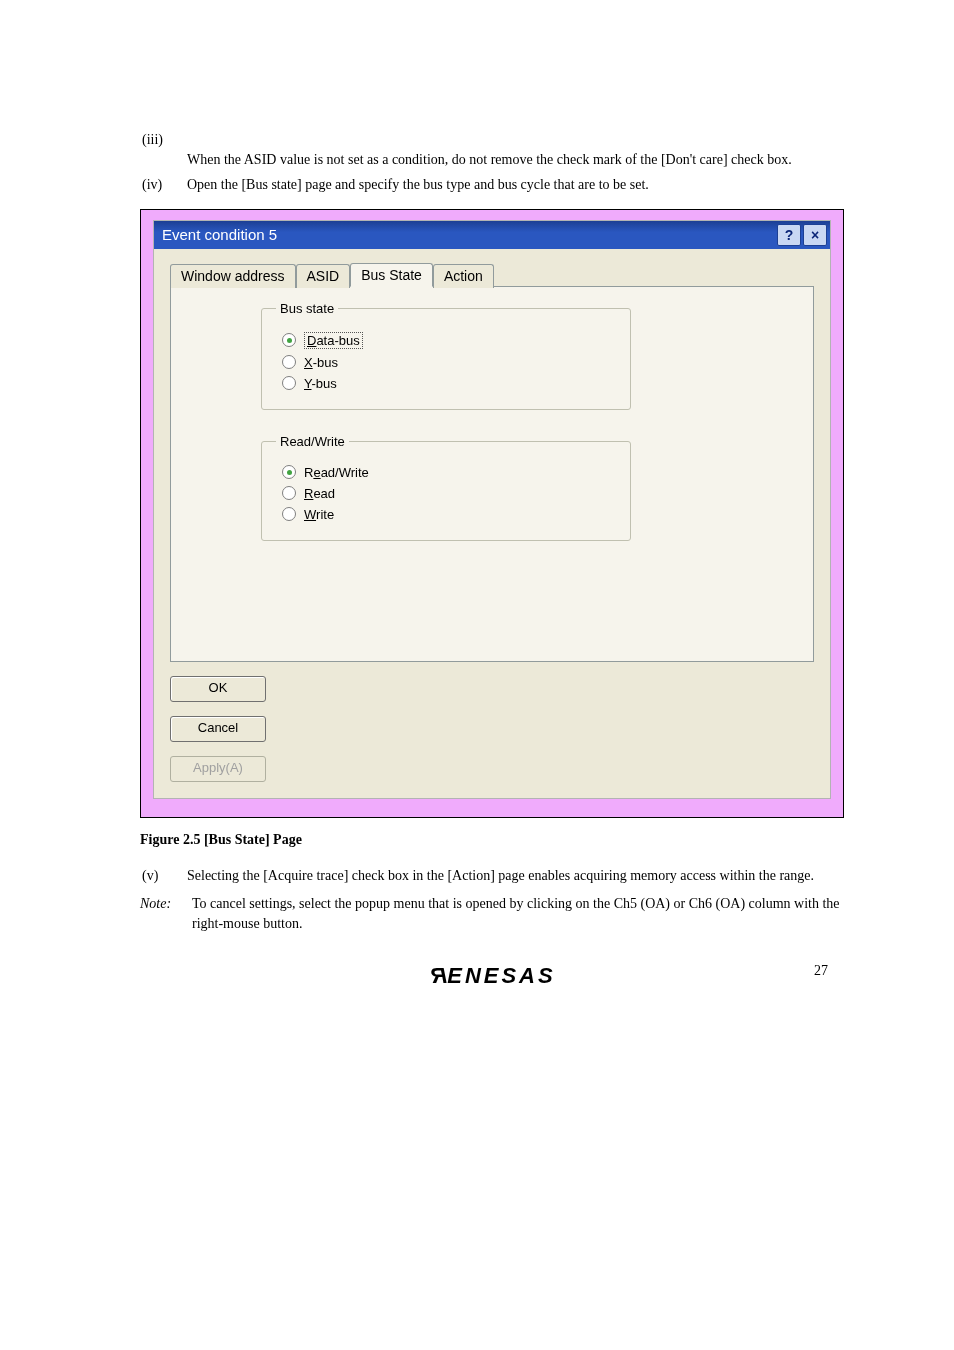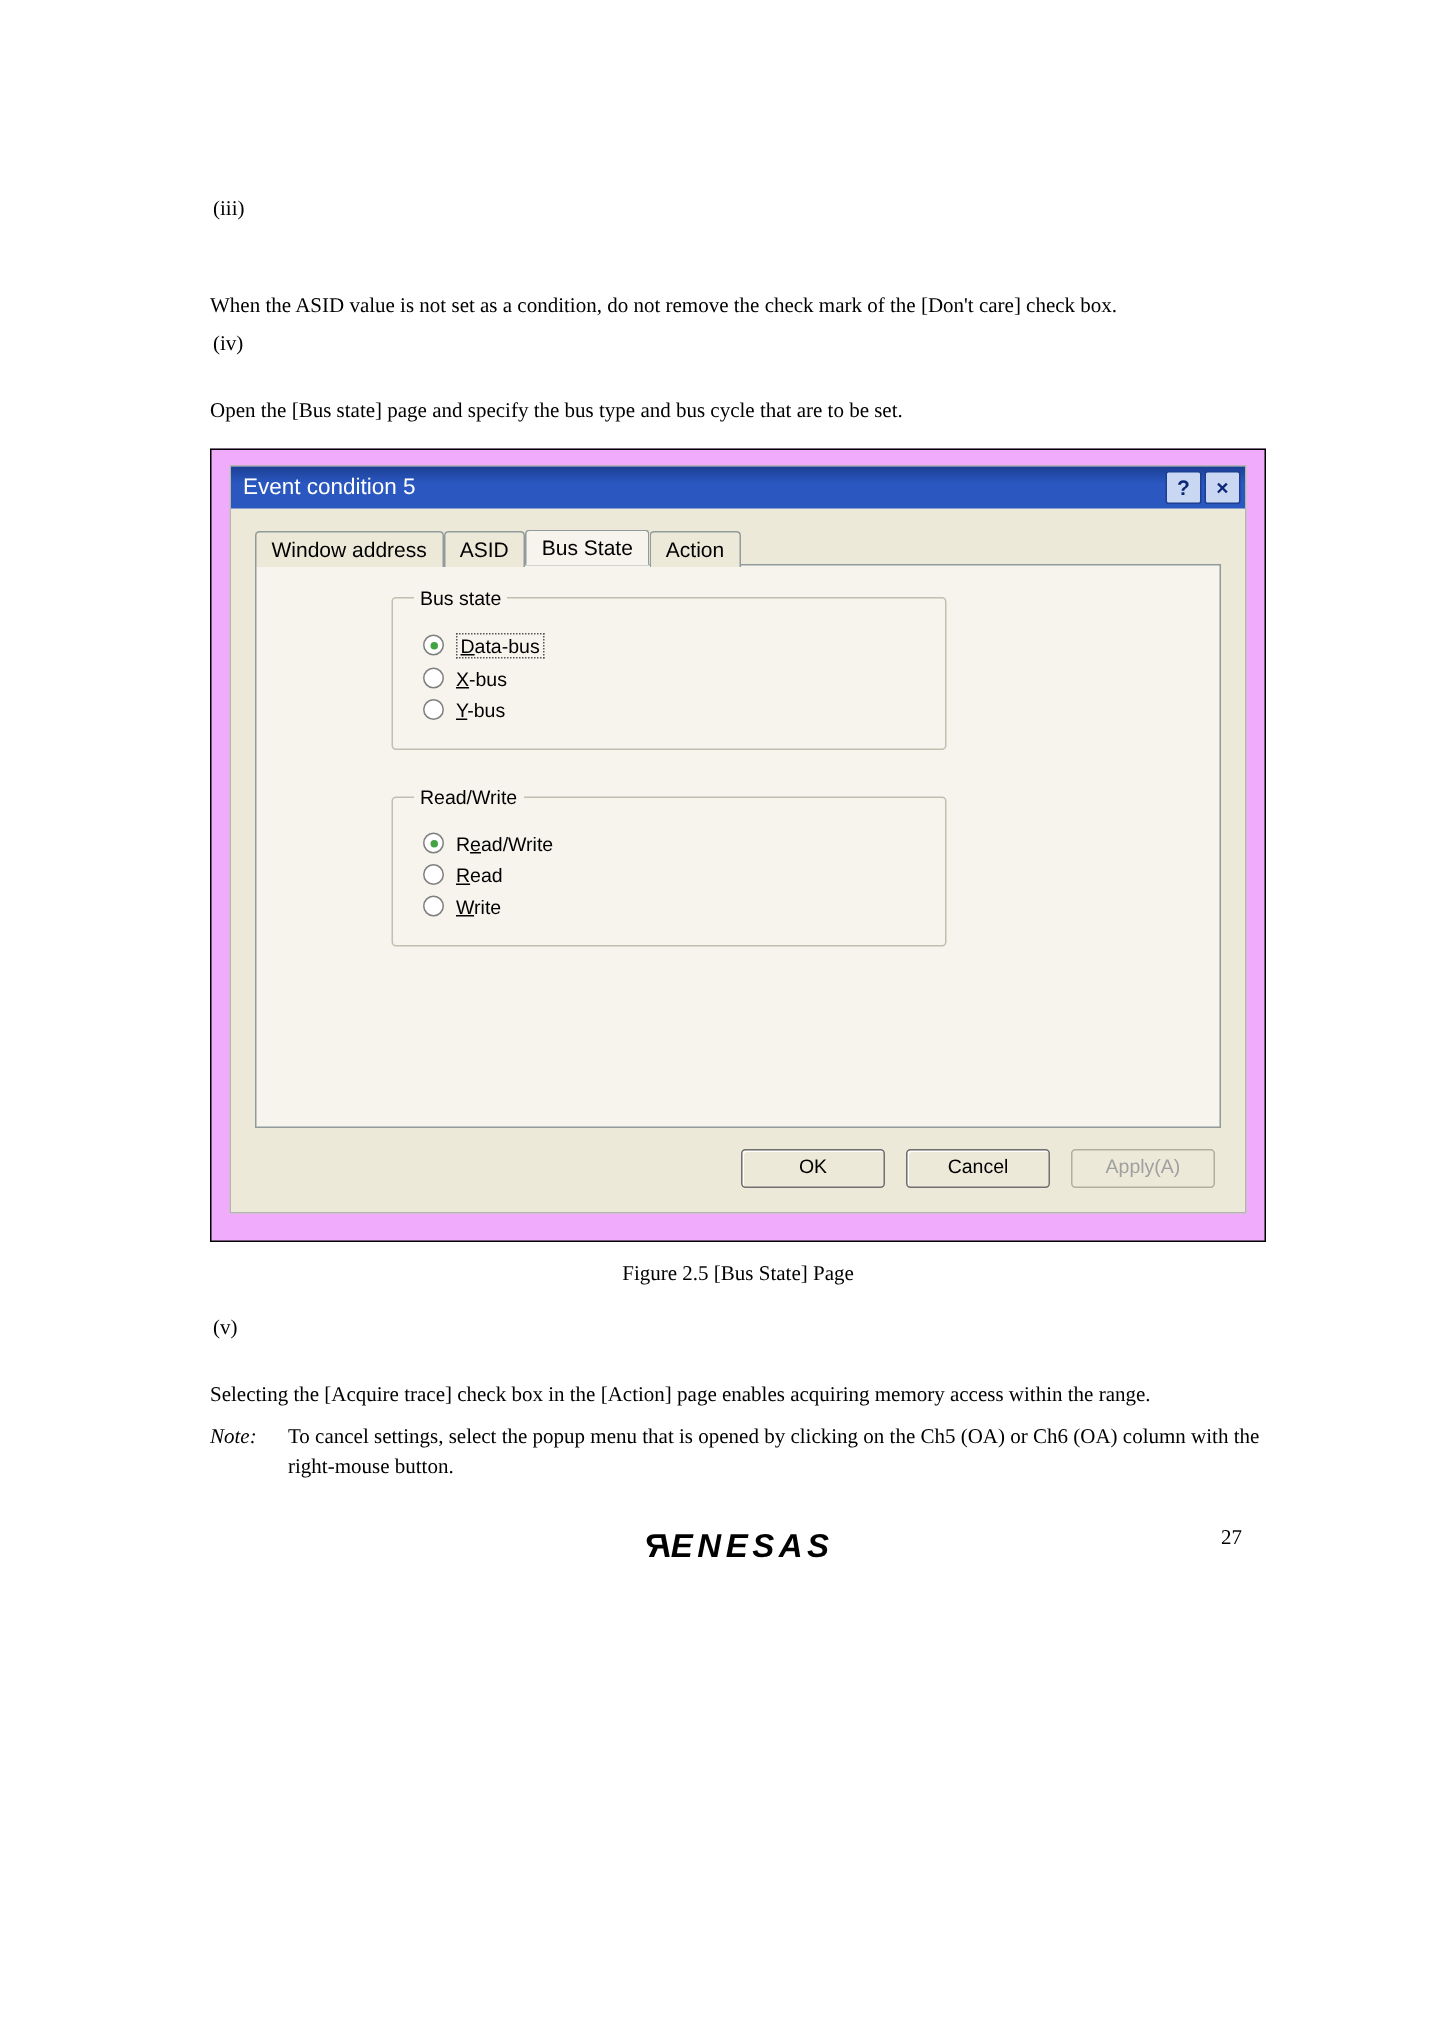--- a/index.html
+++ b/index.html
@@ -14,21 +14,20 @@
     box-sizing: border-box;
     position: relative;
   }
   .page {
     padding: 130px 110px 0 140px;
   }
   .list-item {
     display: flex;
     margin-bottom: 4px;
     line-height: 1.45;
-    flex-direction: column;
   }
   .list-marker {
     width: 45px;
     flex: 0 0 45px;
     text-align: left;
     padding-left: 2px;
   }
   .list-body {
     flex: 1;
   }
@@ -150,42 +149,43 @@
   .opt-label .ul { text-decoration: underline; }
   .focus-box {
     border: 1px dotted #555;
     padding: 0 2px;
   }
   .btn-row {
     display: flex;
     justify-content: flex-end;
     gap: 14px;
     padding: 14px 4px 0 0;
+    flex-direction: column;
   }
   .win-btn {
     width: 94px;
     height: 24px;
     background: #ece9d8;
     border: 1px solid #707070;
     border-radius: 3px;
     box-shadow: inset 1px 1px 0 #fff;
     font-family: Tahoma, Arial, sans-serif;
     font-size: 13px;
     text-align: center;
     line-height: 22px;
     color: #000;
   }
   .win-btn.disabled {
     color: #a0a0a0;
     border-color: #b0b0a0;
     box-shadow: none;
   }
   .caption {
-    text-align: center;
-    font-weight: normal;
+    text-align: left;
+    font-weight: bold;
     font-size: 14px;
     margin: 14px 0 18px 0;
   }
   .note {
     display: flex;
     line-height: 1.45;
     margin-top: 8px;
   }
   .note .nl {
     flex: 0 0 52px;

